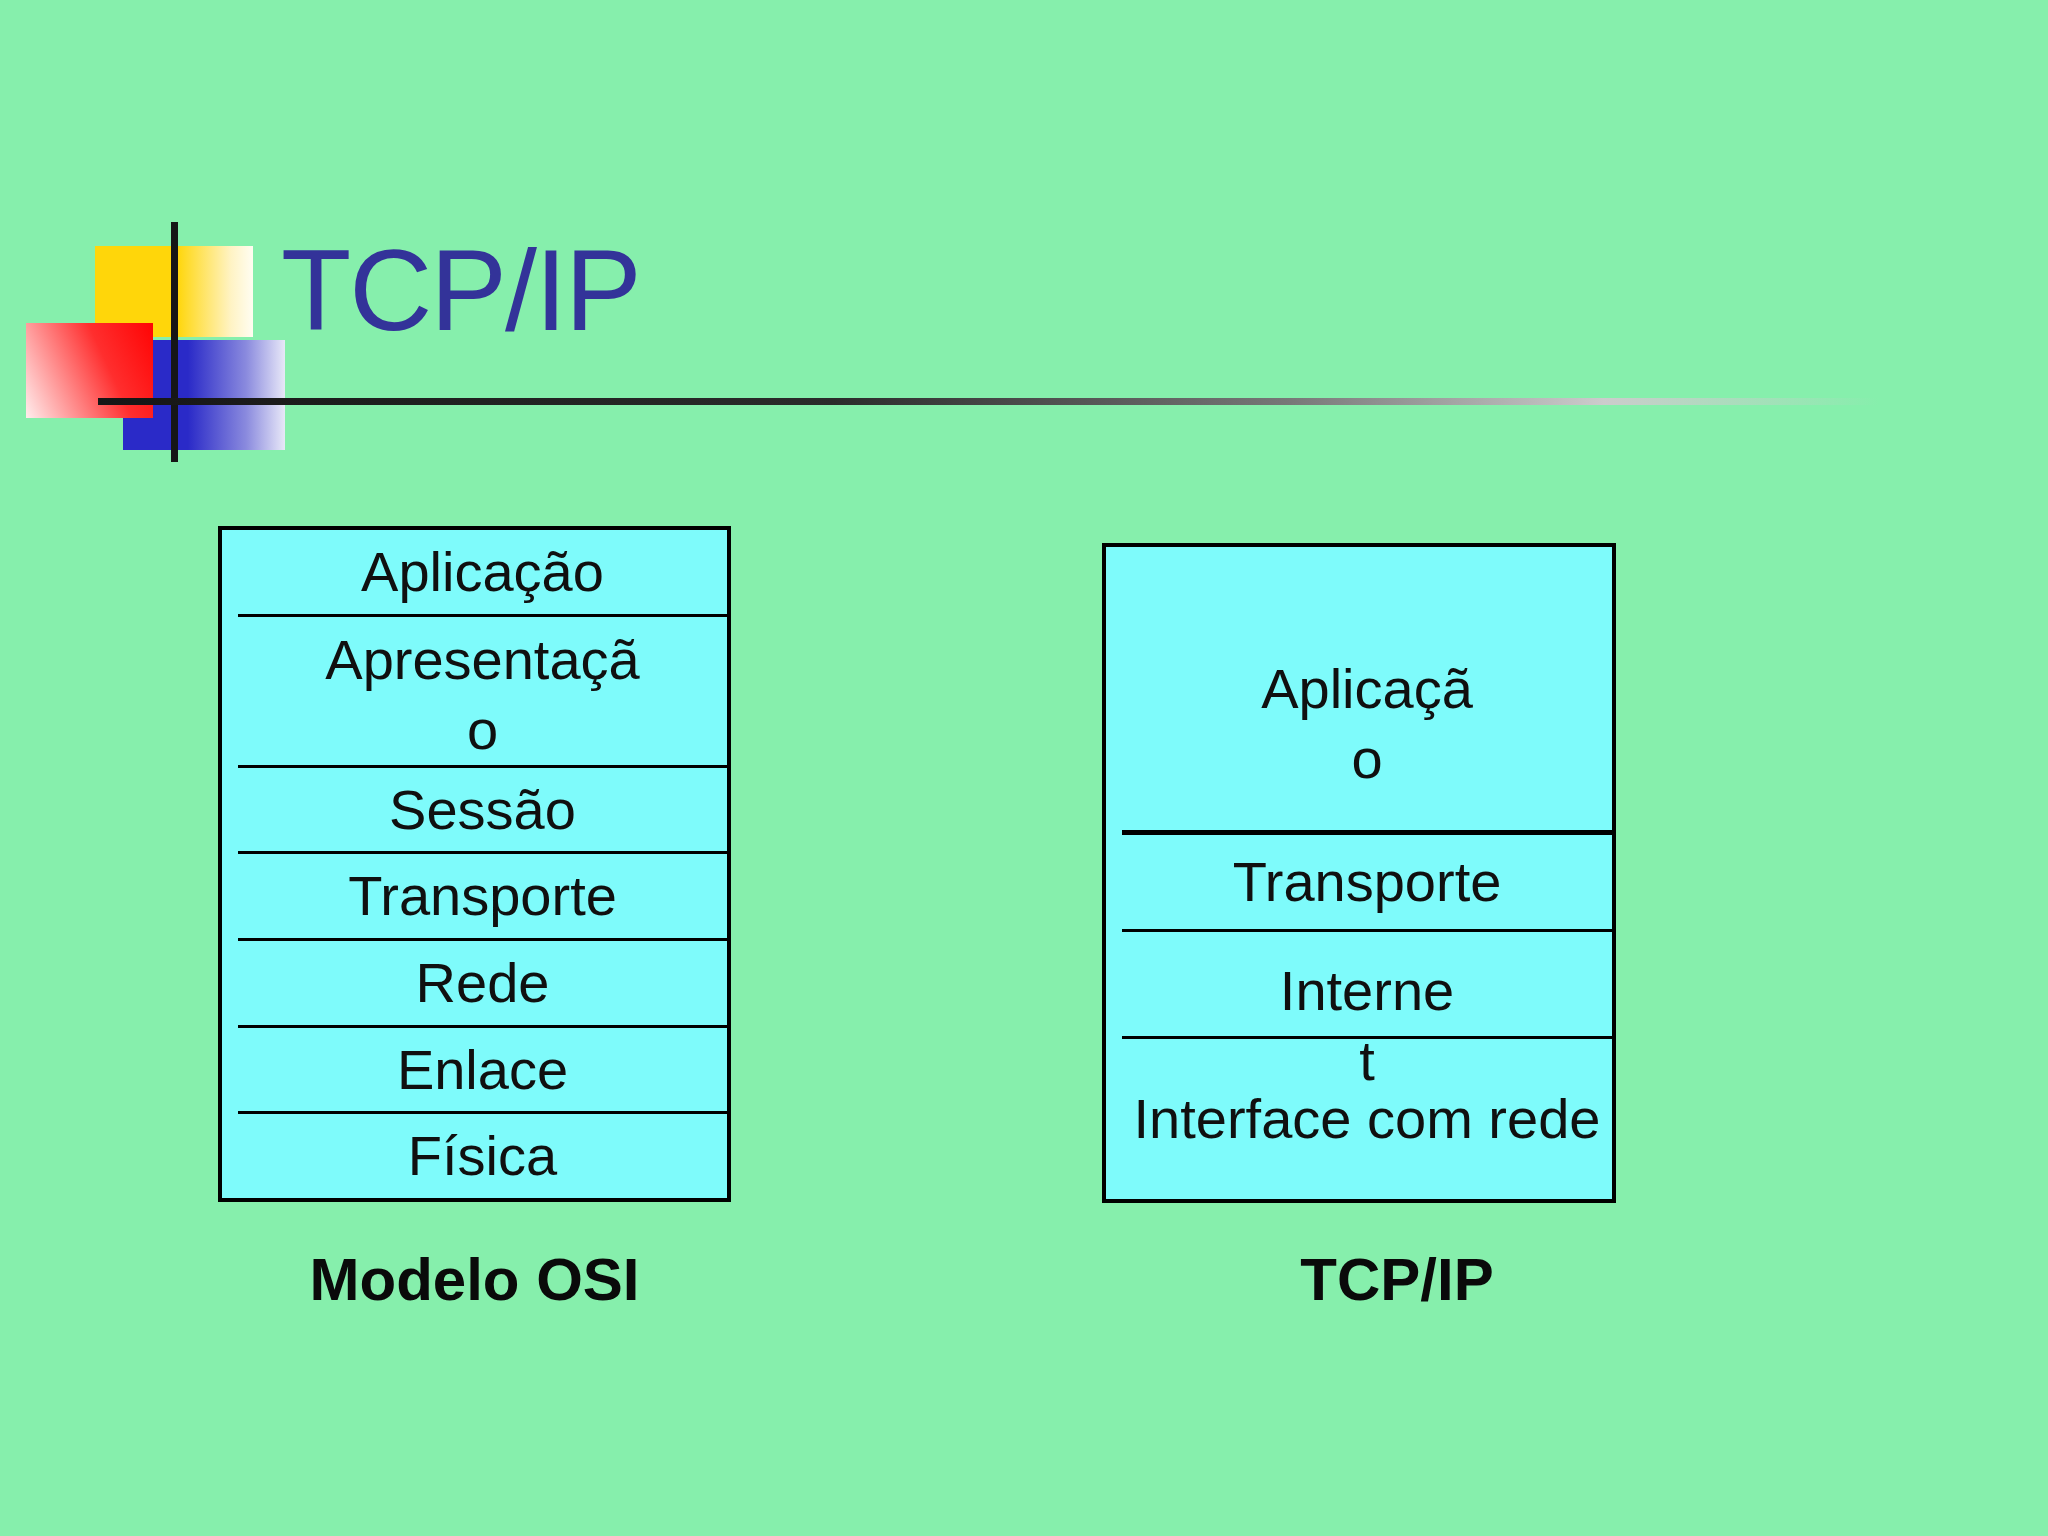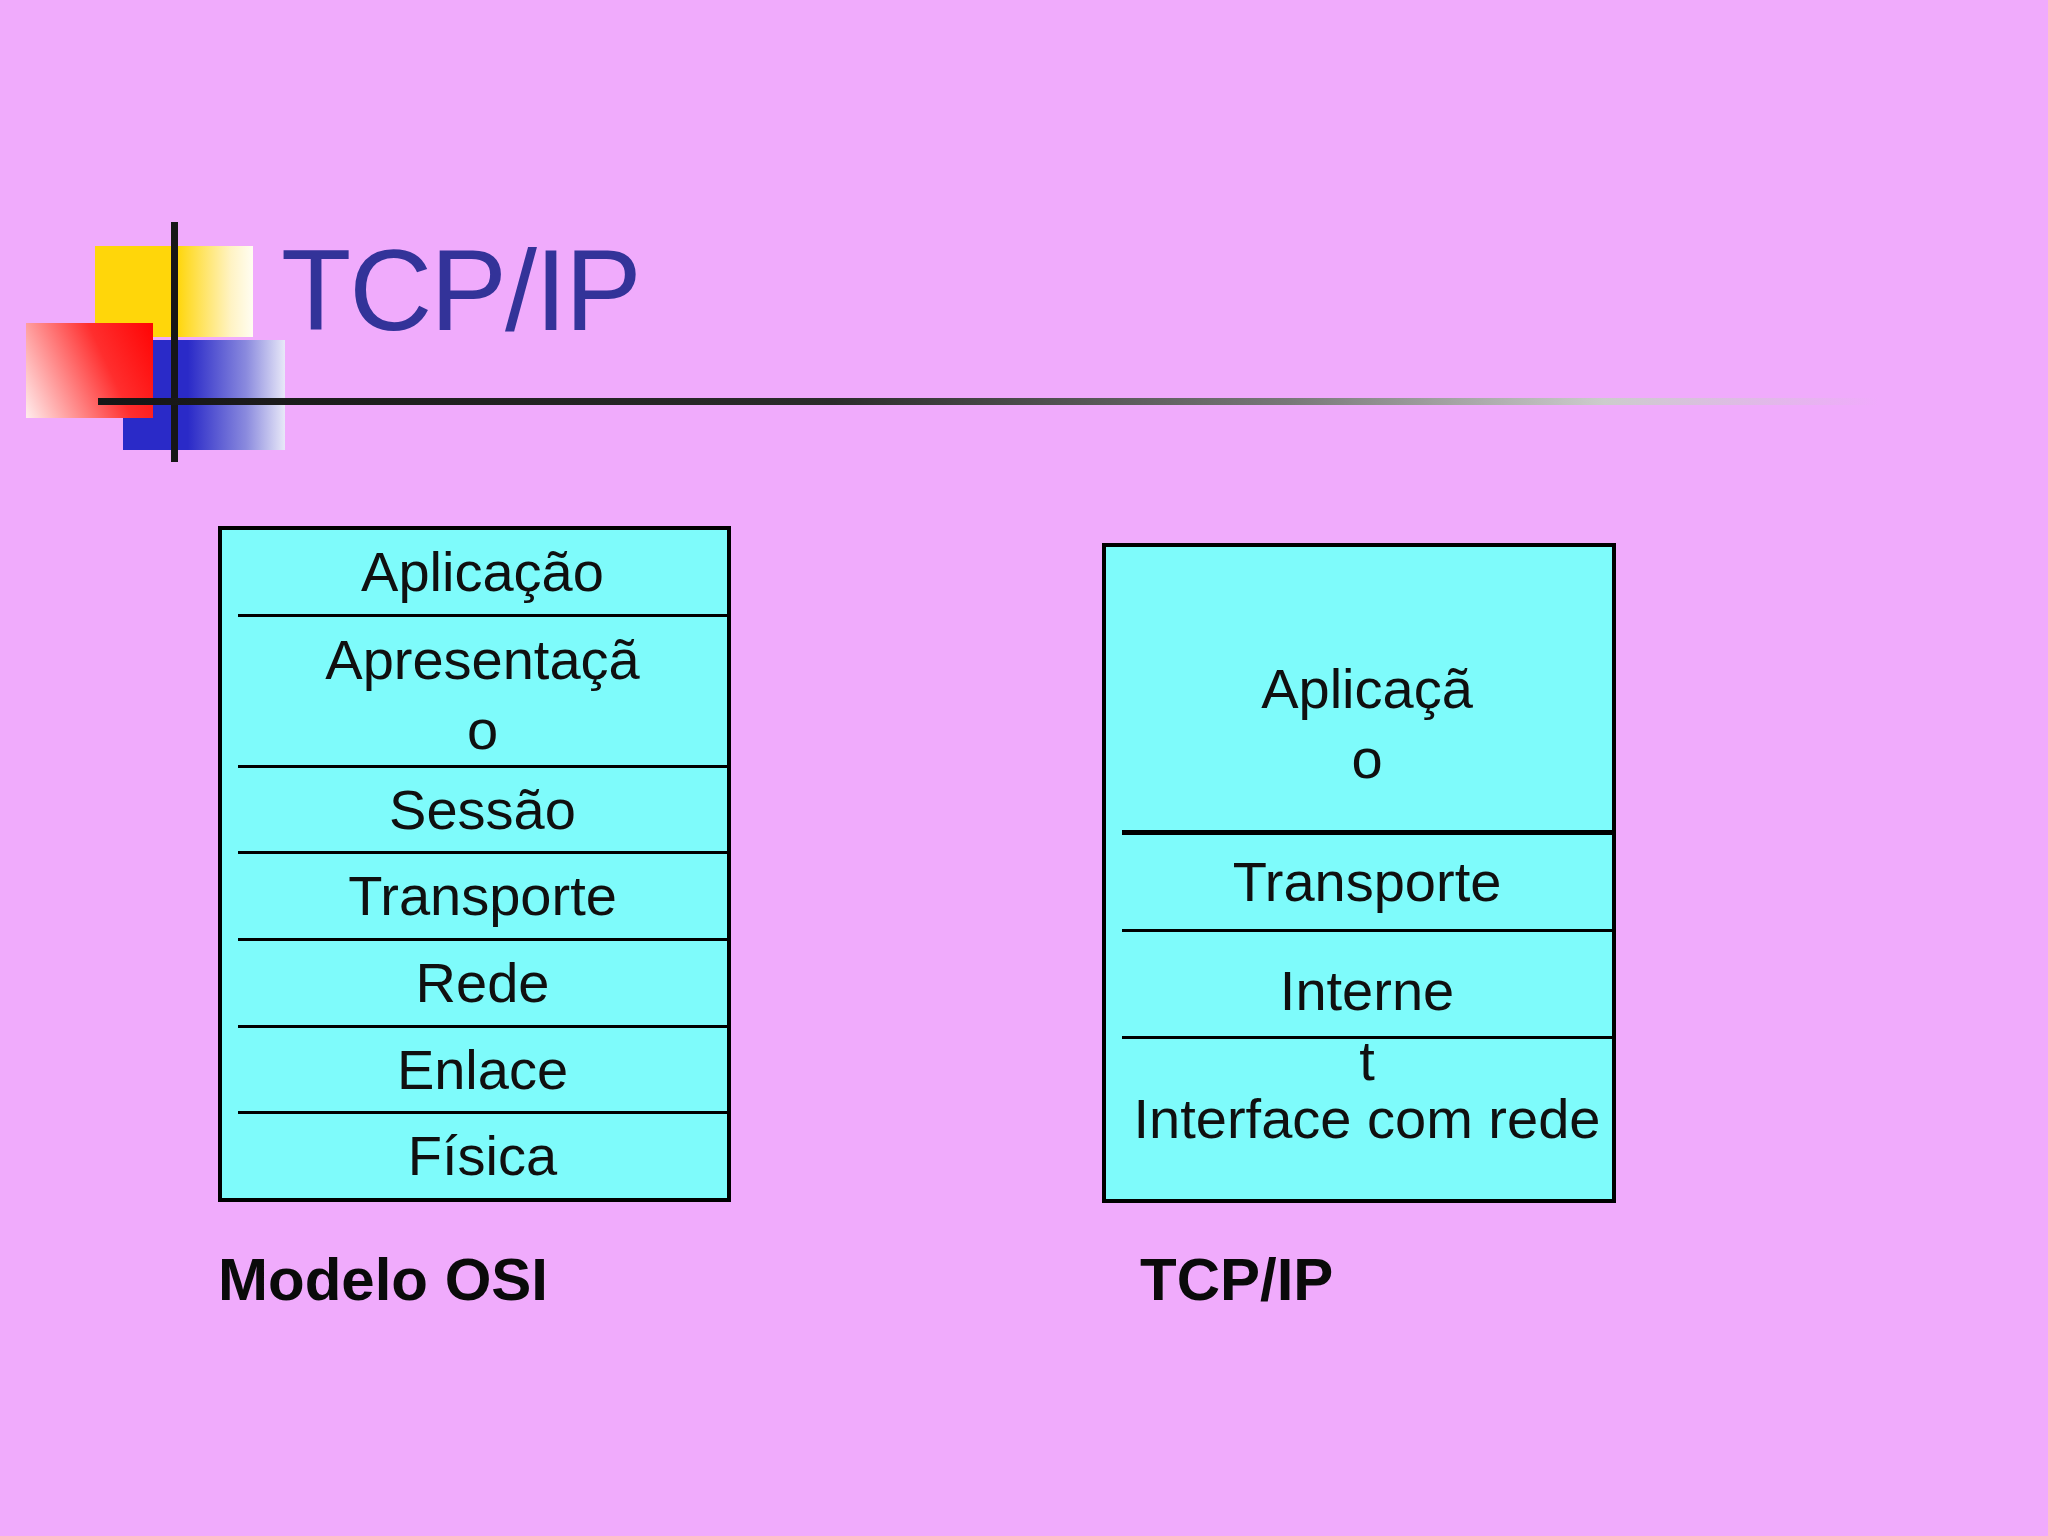--- a/index.html
+++ b/index.html
@@ -1,20 +1,20 @@
 <!DOCTYPE html>
 <html><head>
 <meta charset="utf-8">
 <style>
   html, body { margin: 0; padding: 0; background: #ffffff; }
   .stage {
     position: relative;
     width: 2048px;
     height: 1536px;
-    background: #f0abfc;
+    background: #86efac;
     font-family: "Liberation Sans", sans-serif;
     overflow: hidden;
   }
 
   
   .logo-yellow {
     position: absolute; left: 95px; top: 246px; width: 158px; height: 91px;
     background: linear-gradient(to right, #ffd60a 0%, #ffd60a 52%, #fff3c4 86%, #fffdf2 100%);
   }
   .logo-blue {
@@ -76,21 +76,21 @@
   .osi-table .row-apres   { padding-top: 8px; }
   .tcp-table .row-app     { padding-top: 107px; }
   .tcp-table .row-internet{ padding-top: 24px; }
 
   .cell-text { white-space: nowrap; }
 
   
   .caption {
     position: absolute; top: 1250px;
     font-size: 60px; font-weight: bold; color: #0a0a0a;
-    text-align: left; line-height: 1; white-space: nowrap;
+    text-align: center; line-height: 1; white-space: nowrap;
   }
   .caption-osi { left: 218px; width: 513px; }
   .caption-tcp { left: 1140px; width: 514px; }
 </style>
 </head>
 <body>
 
 <div class="stage">
 
   <div>

